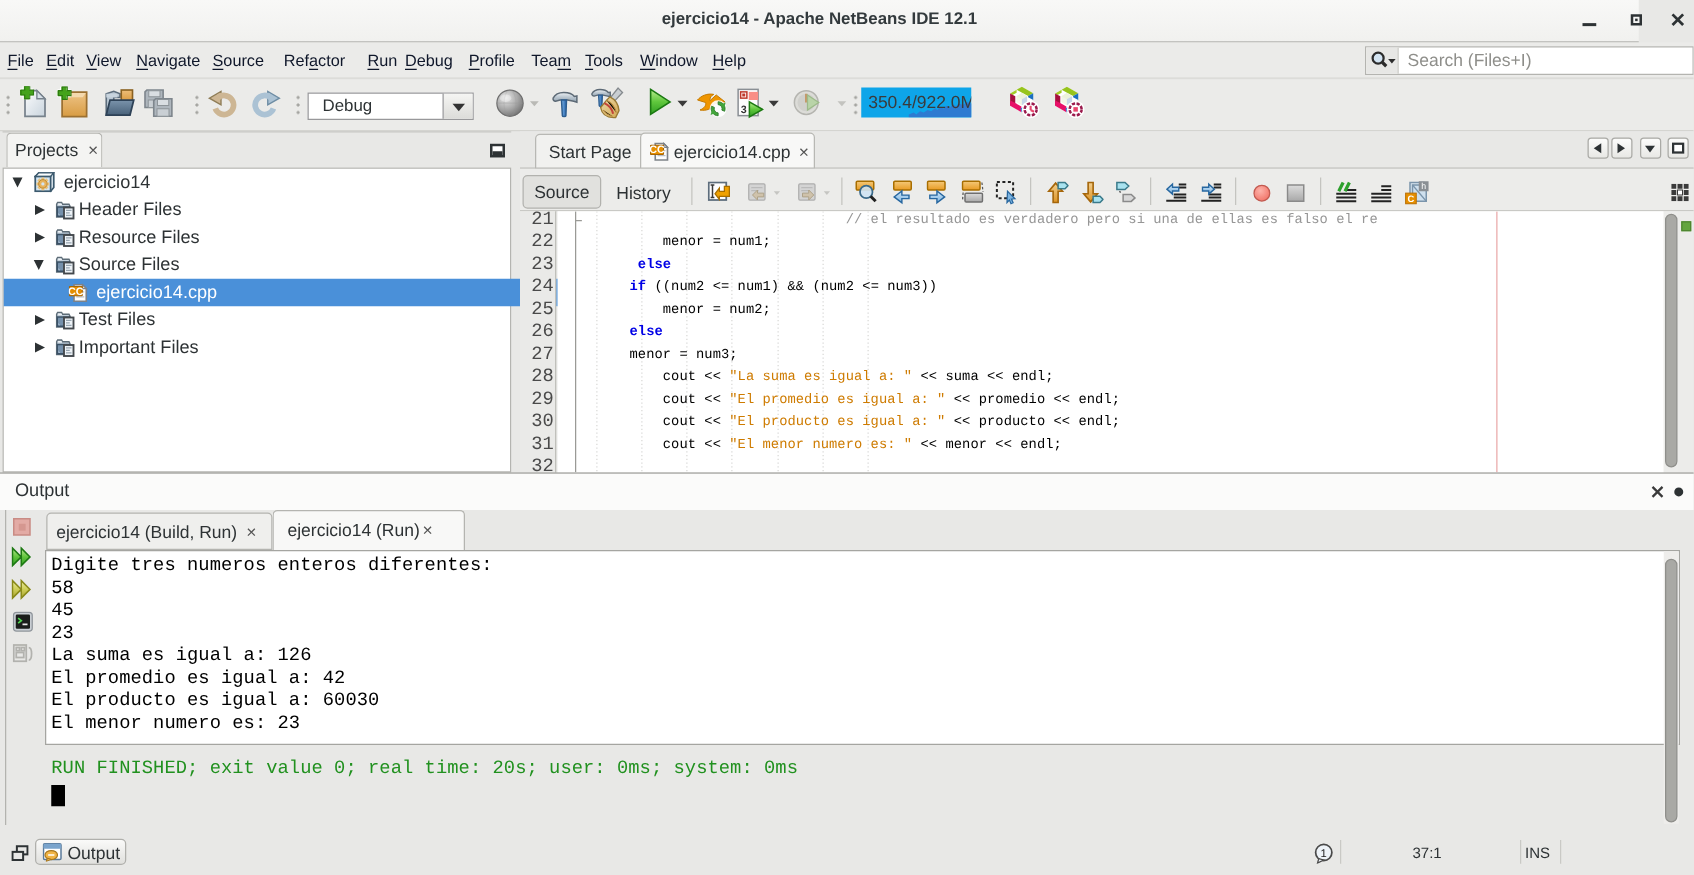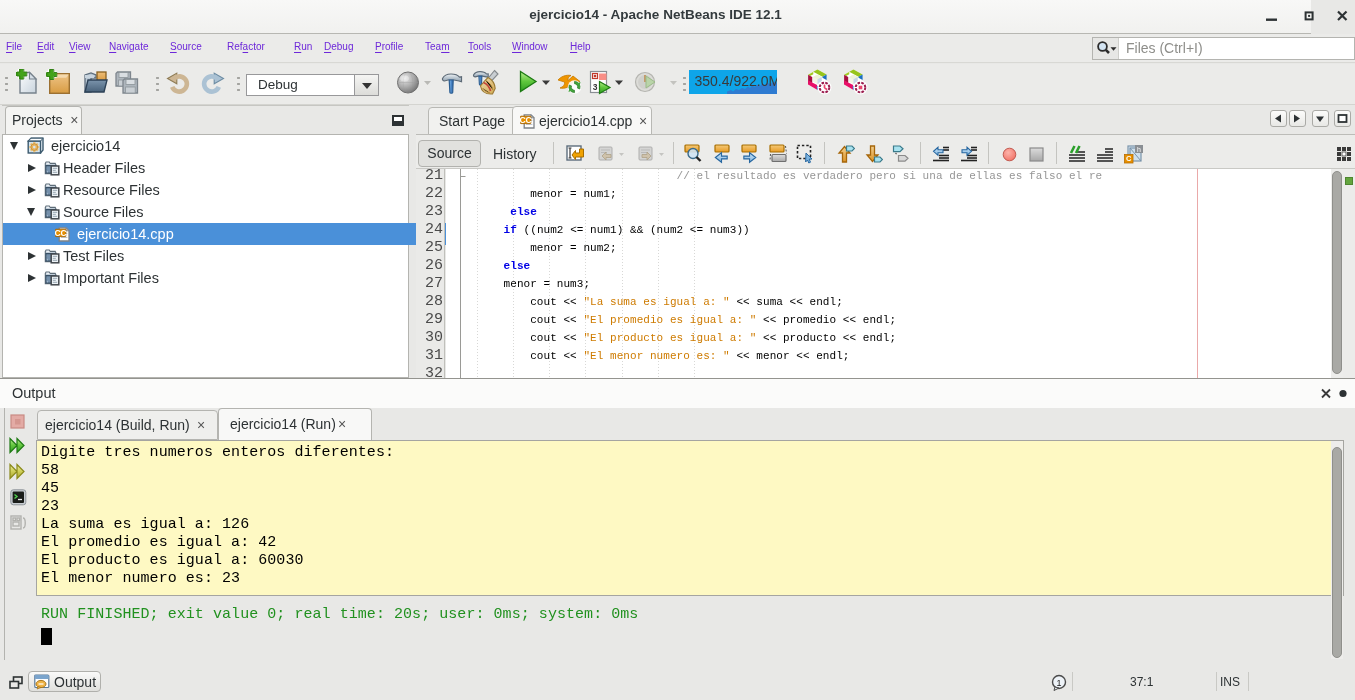--- a/index.html
+++ b/index.html
@@ -3,21 +3,21 @@
 <meta charset="utf-8">
 <style>
 *{margin:0;padding:0;box-sizing:border-box}
 html,body{width:1355px;height:700px}
 body{position:relative;font-family:"Liberation Sans",sans-serif;background:#e8e8e6;overflow:hidden;font-size:14.5px;color:#2d3234}
 .abs{position:absolute}
 pre{font-family:"Liberation Mono",monospace;}
 #titlebar{position:absolute;left:0;top:0;width:1311px;height:34px;background:linear-gradient(#f8f8f7,#f1f1ef);border-bottom:1px solid #b7b7b2}
 #title-text{position:absolute;left:0;top:7px;width:100%;text-align:center;font-weight:bold;font-size:13.5px;color:#333a3d}
 #menubar{position:absolute;left:0;top:34px;width:1355px;height:29px;background:#ebebe9;border-bottom:1px solid #d8d8d4}
-.mi{position:absolute;top:41px;font-size:10px;color:#6d28d9}
+.mi{position:absolute;top:41px;font-size:13px;color:#0f172a}
 u{text-decoration:underline;text-underline-offset:2px}
 #toolbar{position:absolute;left:0;top:64px;width:1355px;height:41px;background:#ebebe9;border-bottom:1px solid #d4d4d0}
 .tsep{position:absolute;top:75px;width:3px;height:18px;background-image:radial-gradient(circle,#a4a4a0 1.1px,transparent 1.3px);background-size:3px 6px;background-repeat:repeat-y}
 #searchbox{position:absolute;left:1092px;top:37px;width:263px;height:23px;background:#fff;border:1px solid #b4b4b0;display:flex}
 #searchbox .lens-area{width:26px;height:100%;background:#e7e7e5;border-right:1px solid #cfcfcb;position:relative}
 #searchbox .ph{color:#8e8e8a;font-size:14px;line-height:21px;padding-left:7px}
 #projects-strip{position:absolute;left:2px;top:105px;width:407px;height:30px;background:#e8e8e6;border-top:1px solid #c6c6c2}
 #projects-tab{position:absolute;left:5px;top:106px;width:77px;height:28px;background:#f4f4f2;border:1px solid #b4b4b0;border-bottom:none;border-radius:4px 4px 0 0;font-size:14px;padding:5px 0 0 6px}
 #projects-min{position:absolute;left:392px;top:115px;width:12px;height:11px;border:2px solid #2d3234;background:#fff}
 #projects-min:after{content:"";position:absolute;left:0px;top:4px;width:8px;height:3px;background:#2d3234}
@@ -43,21 +43,21 @@
 .str{color:#ce7b00}
 .cmt{color:#969696}
 #ed-scroll{position:absolute;left:1331px;top:169px;width:12px;height:209px;background:#ededeb}
 #ed-thumb{position:absolute;left:1332px;top:171px;width:10px;height:203px;background:#a9a9a5;border:1px solid #8f8f8b;border-radius:5px}
 #ed-stripe{position:absolute;left:1343px;top:169px;width:12px;height:209px;background:#ececea}
 #ed-green{position:absolute;left:1345px;top:177px;width:8px;height:8px;background:#63a53e;border:1px solid #4e8630}
 #main-div{position:absolute;left:0px;top:378px;width:1355px;height:1px;background:#94948f}
 #out-header{position:absolute;left:0;top:379px;width:1355px;height:29px;background:#fbfbfa;font-size:14.5px}
 #out-strip{position:absolute;left:0;top:408px;width:1355px;height:33px;background:#e8e8e6}
 .otab{position:absolute;font-size:14px;border:1px solid #b4b4b0;border-radius:4px 4px 0 0}
-#console{position:absolute;left:36px;top:440px;width:1308px;height:156px;background:#fef9c3;border:1px solid #a5a5a1}
+#console{position:absolute;left:36px;top:440px;width:1308px;height:156px;background:#ffffff;border:1px solid #a5a5a1}
 #console pre{position:absolute;left:4px;top:3px;font-size:15px;line-height:18px;letter-spacing:0.05px;color:#000}
 .grn{color:#21911f}
 #cursor{position:absolute;left:4px;top:187px;width:11px;height:17px;background:#000}
 #out-scroll{position:absolute;left:1331px;top:441px;width:12px;height:218px;background:#eeedeb}
 #out-thumb{position:absolute;left:1332px;top:447px;width:10px;height:211px;background:#a9a9a5;border:1px solid #8f8f8b;border-radius:5px}
 #statusbar{position:absolute;left:0;top:660px;width:1355px;height:40px;background:#e8e8e6}
 #out-btn{position:absolute;left:28px;top:671px;width:73px;height:21px;background:linear-gradient(#fafaf9,#e0e0dd);border:1px solid #b0b0ac;border-radius:4px;font-size:14px}
 .stsep{position:absolute;top:672px;width:1px;height:19px;background:#c9c9c5}
 .stxt{position:absolute;top:675px;font-size:12px;color:#2d3234}
 </style>
@@ -129,21 +129,21 @@
 <span class="mi" style="left:512px"><u>W</u>indow</span>
 <span class="mi" style="left:570px"><u>H</u>elp</span>
 <div id="searchbox">
   <div class="lens-area">
     <svg width="26" height="21" viewBox="0 0 26 21">
       <circle cx="9.5" cy="8.5" r="4.4" fill="#d3e4f2" stroke="#2c2c2c" stroke-width="1.8"></circle>
       <line x1="12.8" y1="11.8" x2="16" y2="15" stroke="#2c2c2c" stroke-width="2.6"></line>
       <path d="M17.5 9.2 l6 0 l-3 3.6 z" fill="#2c2c2c"></path>
     </svg>
   </div>
-  <div class="ph">Files (Ctrl+I)</div>
+  <div class="ph">Search (Files+I)</div>
 </div>
 
 <div id="toolbar"></div>
 <div class="tsep" style="left:5px"></div>
 <div class="tsep" style="left:156px"></div>
 <div class="tsep" style="left:237px"></div>
 <div class="tsep" style="left:683px"></div>
 
 <svg class="abs" style="left:15px;top:69px" width="24" height="26" viewBox="0 0 24 26">
   <path d="M5 3.5 L14.5 3.5 L21 10 L21 24 L5 24 Z" fill="url(#pgGrad)" stroke="#77828c" stroke-width="1.4"></path>

